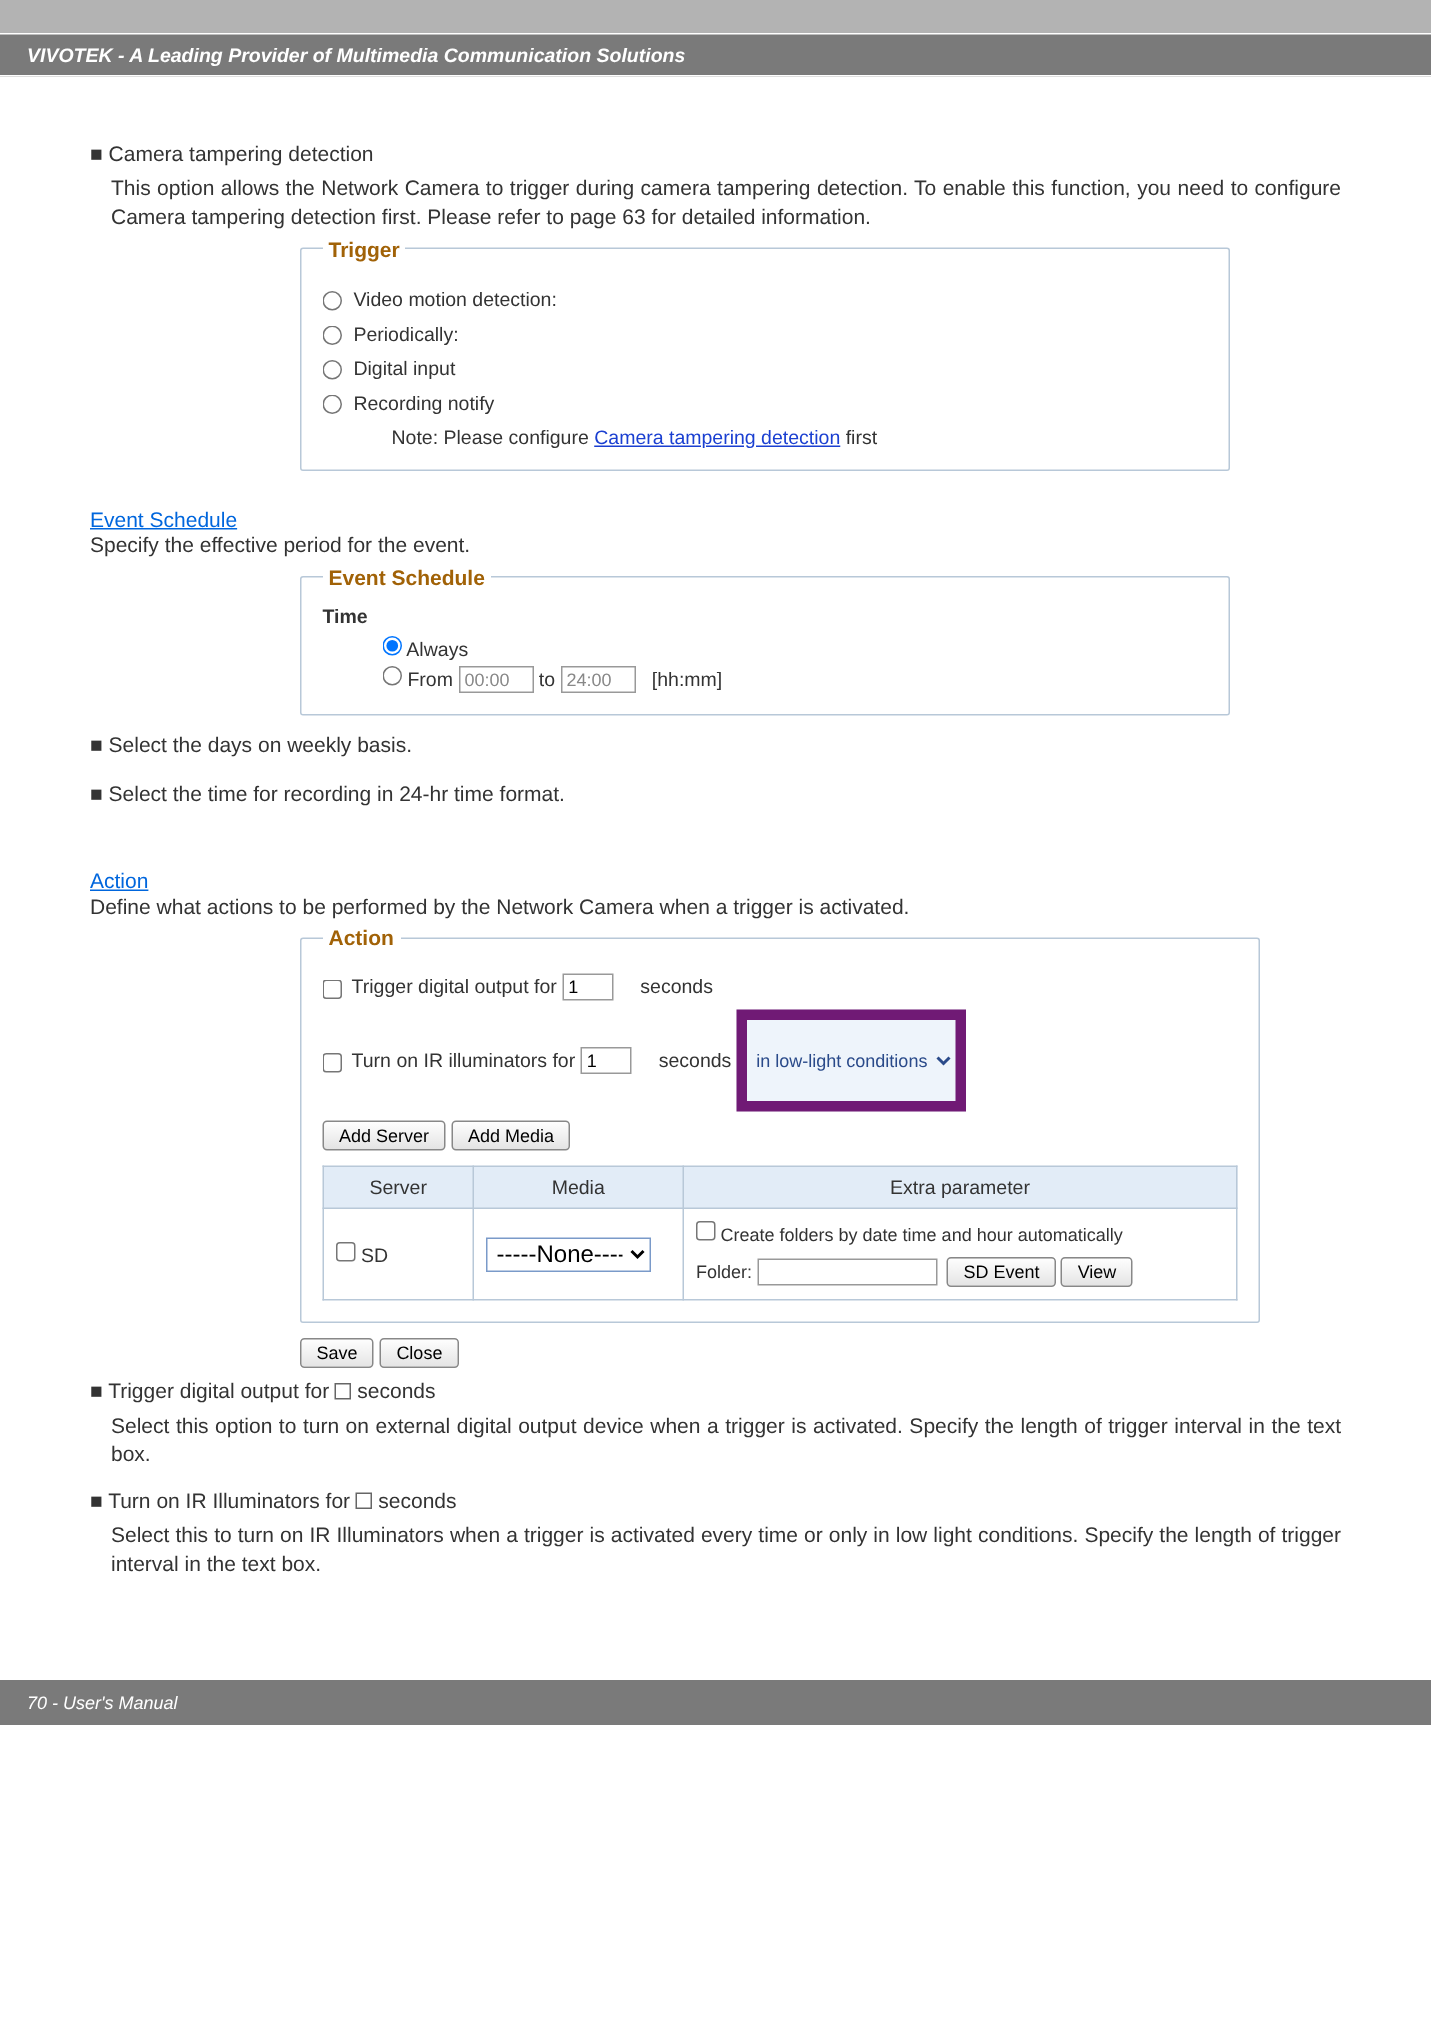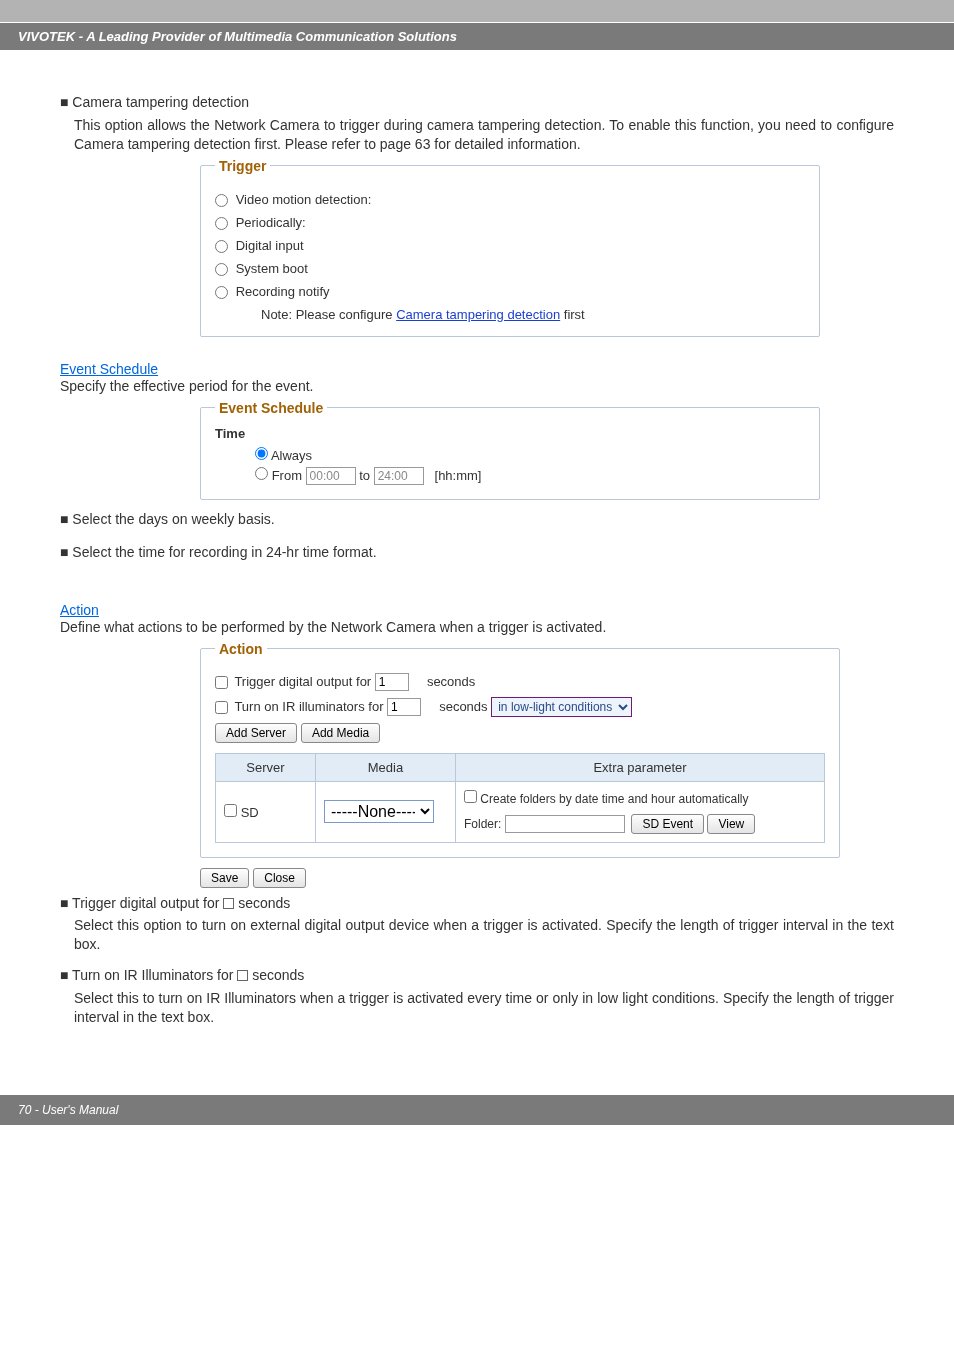--- a/index.html
+++ b/index.html
@@ -19,21 +19,21 @@
   .note a { color: #1a3fd1; text-decoration: underline; }
   .day-row { font-size: 13px; margin-bottom: 10px; }
   .day-row input { vertical-align: middle; margin-right: 2px; }
   .time-label { font-weight: bold; font-size: 13px; margin-bottom: 6px; display: block; }
   .time-sub { margin-left: 40px; font-size: 13px; margin-top: 4px; }
   .time-sub input[type="text"] { width: 50px; font-size: 12px; color: #888; border: 1px solid #999; padding: 1px 3px; }
   .action-fs { margin-left: 140px; width: 640px; }
   .action-row { font-size: 13px; margin: 6px 0; }
   .action-row input[type="checkbox"] { vertical-align: middle; margin-right: 3px; }
   .action-row input[type="text"] { width: 34px; border: 1px solid #999; padding: 1px 3px; font-size: 12px; }
-  .action-row select { font-size: 12px; border: 1px solid #701a75; background: #eef4fb; color: #2a4a8a; padding: 1px 2px; }
+  .action-row select { font-size: 12px; border: 7px solid #701a75; background: #eef4fb; color: #2a4a8a; padding: 19px 2px; }
   .btn { background: linear-gradient(#fefefe,#e4e4e4); border: 1px solid #888; border-radius: 3px; padding: 2px 10px; font-size: 12px; cursor: pointer; }
   .btn-row { margin: 6px 0 10px 0; }
   table.action-table { width: 100%; border-collapse: collapse; margin-top: 6px; font-size: 13px; }
   table.action-table th { background: #e2ecf7; border: 1px solid #b8c8d8; padding: 6px; font-weight: normal; color: #333; }
   table.action-table td { border: 1px solid #b8c8d8; padding: 8px; vertical-align: middle; }
   .none-select { border: 1px solid #7a9ac9; background: #fff; font-size: 16px; padding: 1px 2px; width: 110px; }
   .extra-cell { font-size: 12px; }
   .folder-row { margin-top: 8px; }
   .folder-row input[type="text"] { width: 120px; border: 1px solid #999; padding: 1px 3px; font-size: 12px; }
   .save-close { margin: 8px 0 4px 140px; }
@@ -51,21 +51,20 @@
   <div class="bullet-row">
     <div class="page-text"><span>■</span> <span>Camera tampering detection</span></div>
     <div class="page-text indent-block">This option allows the Network Camera to trigger during camera tampering detection. To enable this function, you need to configure Camera tampering detection first. Please refer to page 63 for detailed information.</div>
   </div>
 
   <fieldset>
     <legend>Trigger</legend>
     <div class="radio-row"><input type="radio" name="trg" style=""> <span>Video motion detection:</span></div>
     <div class="radio-row"><input type="radio" name="trg" style=""> <span>Periodically:</span></div>
     <div class="radio-row"><input type="radio" name="trg" style=""> <span>Digital input</span></div>
-    <div class="radio-row"><input type="radio" name="trg" style=""> <span>System boot</span></div>
     <div class="radio-row"><input type="radio" name="trg" style=""> <span>Recording notify</span></div>
     <div class="note">
       <span>Note: Please configure </span><a href="#">Camera tampering detection</a><span> first</span>
     </div>
   </fieldset>
 
   <div><span class="link-heading">Event Schedule</span></div>
   <div class="page-text">Specify the effective period for the event.</div>
 
   <fieldset>

